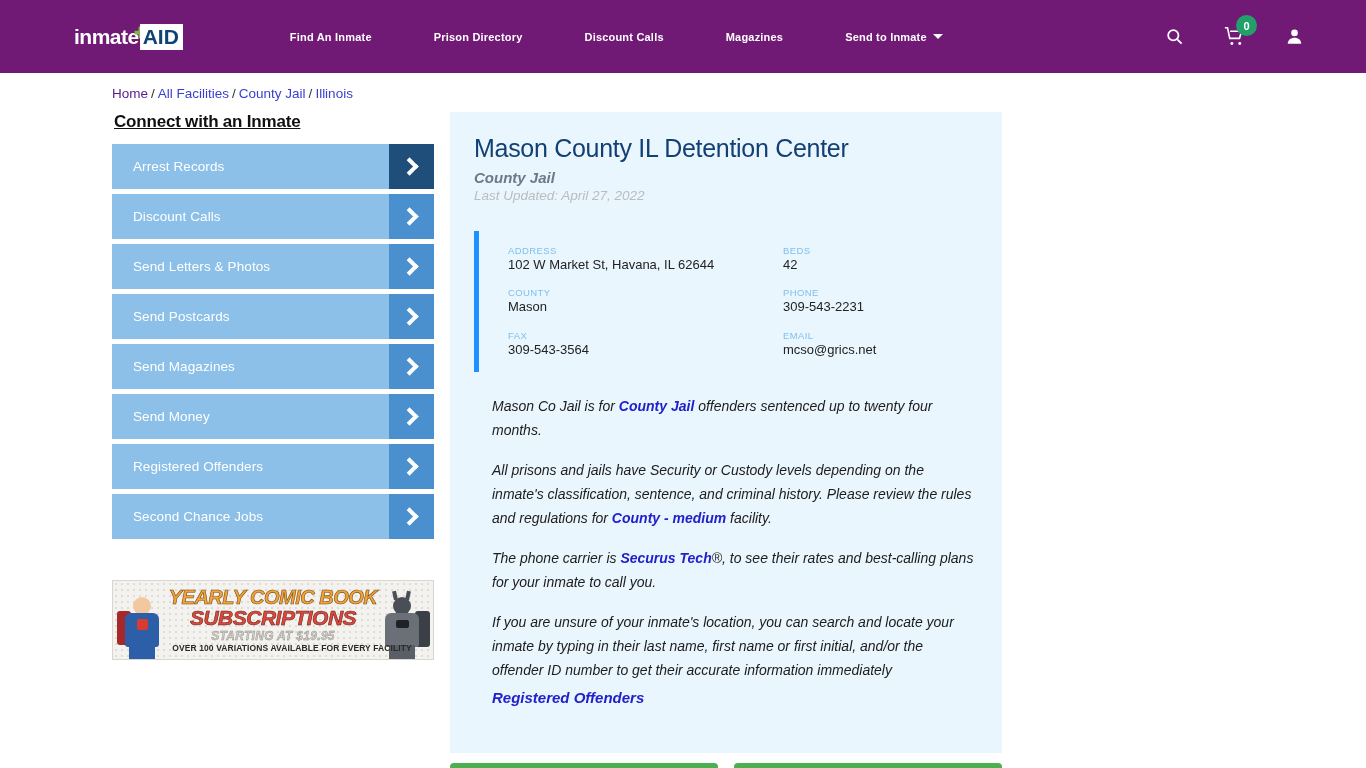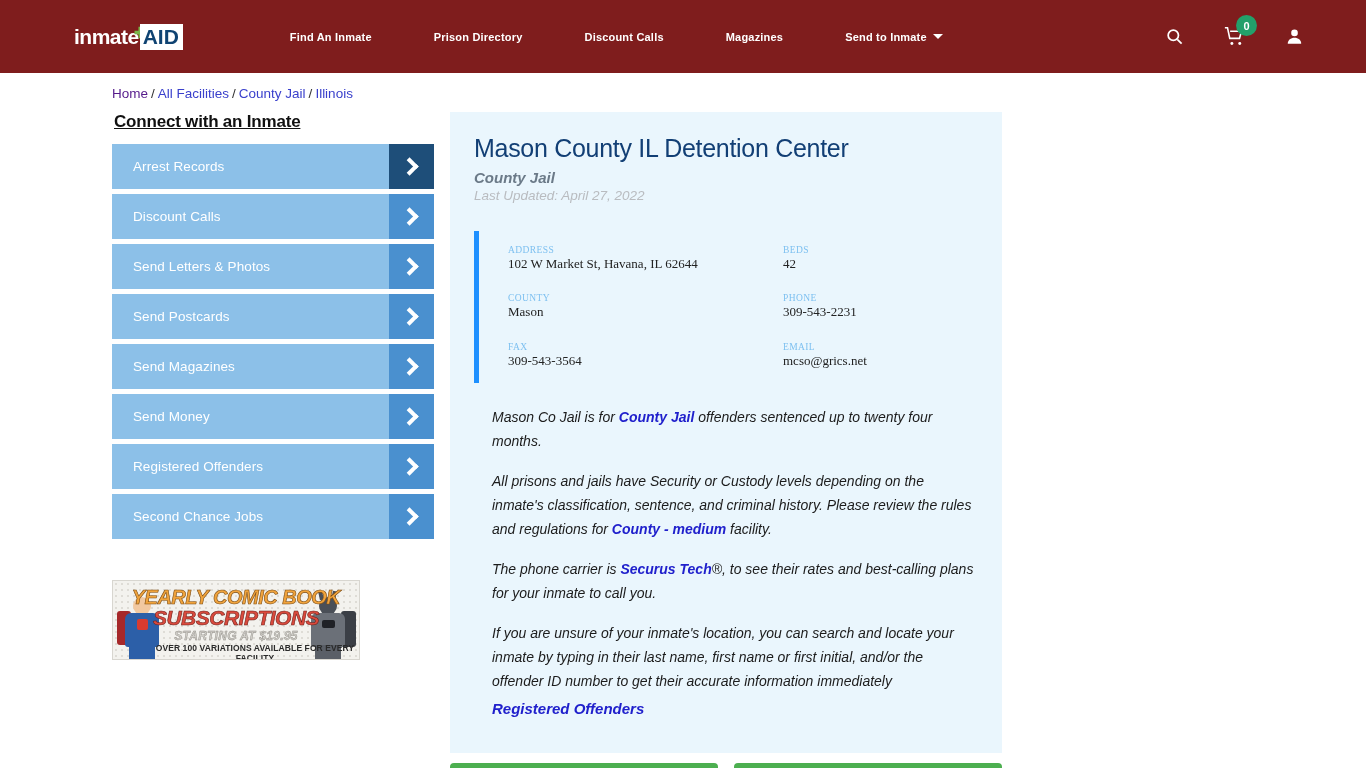--- a/index.html
+++ b/index.html
@@ -8,21 +8,21 @@
     width: 1366px; height: 768px;
     background: #ffffff;
     font-family: "Liberation Sans", sans-serif;
     overflow: hidden;
     position: relative;
   }
 
   
   .topbar {
     height: 73px;
-    background: #7f1d1d;
+    background: #701a75;
     display: flex;
     align-items: center;
     padding: 0 0 0 74px;
     position: relative;
   }
   .logo {
     display: flex; align-items: center;
     font-size: 21px; font-weight: bold; letter-spacing: -0.5px;
     color: #ffffff;
     position: relative;
@@ -112,21 +112,21 @@
   .chev {
     width: 13px; height: 13px;
     border-top: 4px solid #fff; border-right: 4px solid #fff;
     transform: rotate(45deg);
     margin-left: -4px;
   }
 
   
   .ad {
     position: absolute; left: 112px; top: 580px;
-    width: 248px; height: 80px;
+    width: 322px; height: 80px;
     background: #f3f2ee;
     border: 1px solid #d8d6d0;
     overflow: hidden;
   }
   .ad-dots {
     position: absolute; inset: 0;
     background-image: radial-gradient(#dedcd6 1px, transparent 1px);
     background-size: 6px 6px;
   }
   .ad-line1 {
@@ -193,22 +193,21 @@
     margin-top: 2px;
   }
 
   .info-block {
     position: relative;
     margin-top: 28px;
     border-left: 5px solid #1e90ff;
     padding: 14px 0 14px 29px;
     display: grid;
     grid-template-columns: 275px 1fr;
-    row-gap: 21px;
-    font-family: Liberation Serif, serif;
+    row-gap: 14px;
   }
   .info-label {
     font-size: 9.5px; color: #7ec0f0; letter-spacing: 0.4px;
     text-transform: uppercase; margin-bottom: 1px;
   }
   .info-value { font-size: 13px; color: #222; line-height: 1.25; }
 
   .body-text { margin-top: 22px; padding: 0 0 0 18px; }
   .body-text p {
     font-size: 14px; font-style: italic; color: #1c1c1c;

